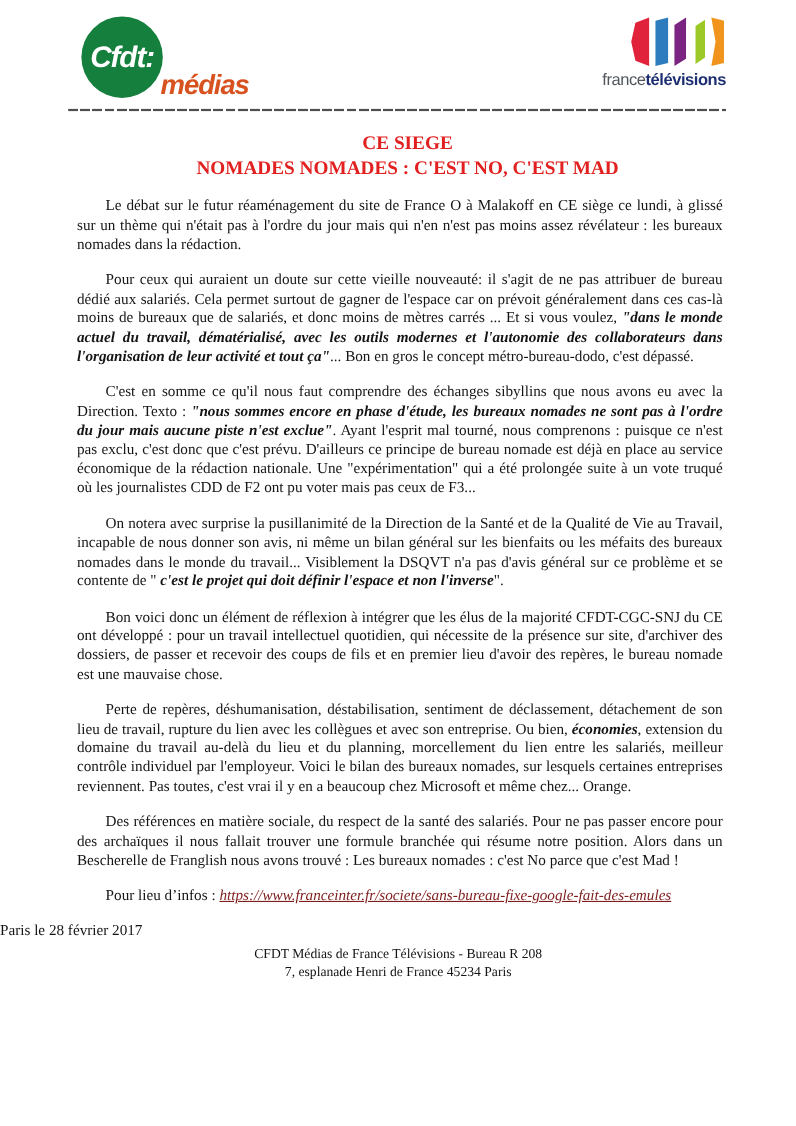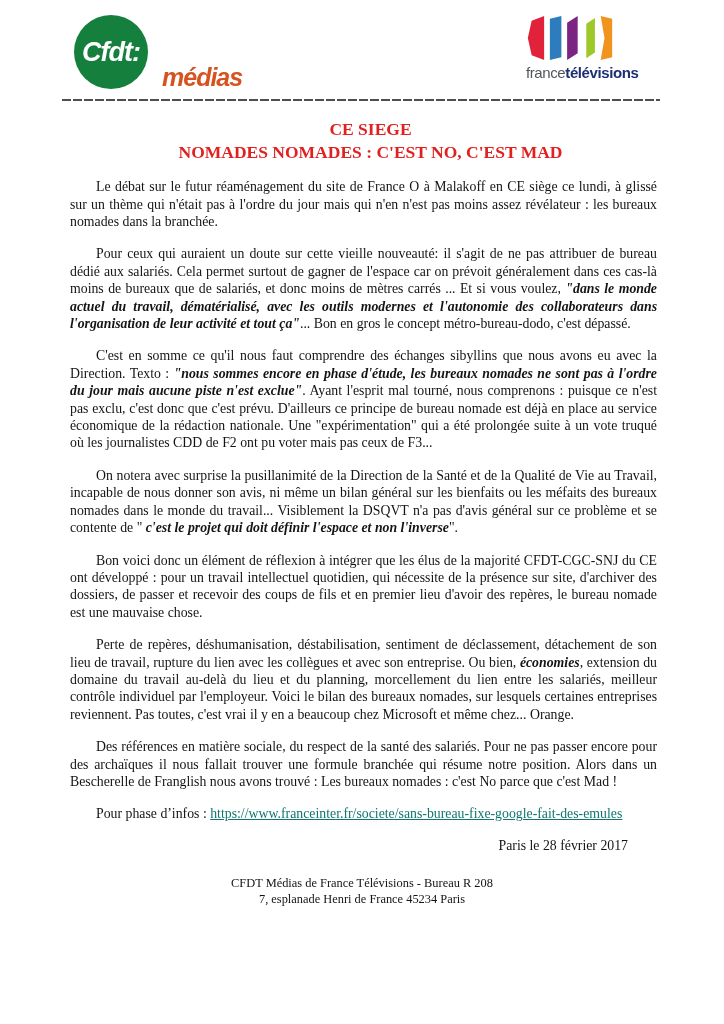--- a/index.html
+++ b/index.html
@@ -27,28 +27,28 @@
     position: absolute; left: 8px; top: 2px;
     width: 74px; height: 74px; border-radius: 50%;
     background: #d8521f;
     display: flex; align-items: center; justify-content: center;
     font-family: "Liberation Sans", sans-serif;
     font-weight: bold; font-style: italic;
     font-size: 27px; color: #ffffff;
     letter-spacing: -1px;
   }
   .cfdt-medias {
-    position: absolute; left: 96px; top: 50px;
+    position: absolute; left: 80px; top: 50px;
     font-family: "Liberation Sans", sans-serif;
     font-weight: bold; font-style: italic;
     font-size: 25px; color: #d8521f;
     letter-spacing: -1px;
   }
   .ftv-logo {
-    display: flex; flex-direction: column; align-items: flex-start;
+    display: flex; flex-direction: column; align-items: flex-end;
     width: 134px; padding-top: 2px;
   }
   .ftv-bars { width: 88px; height: 46px; }
   .ftv-text {
     margin-top: 3px;
     font-family: "Liberation Sans", sans-serif;
     font-size: 15px; letter-spacing: -0.4px; white-space: nowrap;
   }
   .ftv-text .reg { color: #51565c; font-weight: normal; }
   .ftv-text .bold { color: #1d2f72; font-weight: bold; }
@@ -76,25 +76,25 @@
     text-align: justify;
   }
   .body-text p { margin: 0 0 15px 0; text-indent: 26px; }
   .run-normal { font-weight: normal; font-style: normal; }
   .run-bolditalic { font-weight: bold; font-style: italic; }
   .run-italic { font-style: italic; font-weight: bold; }
   a.run-link { color: #1f1fd0; text-decoration: underline; cursor: pointer; }
   
   .dateline {
     margin: 4px 96px 0 0;
-    text-align: right;
+    text-align: left;
     font-size: 13.8px;
   }
   .footer {
-    margin-top: 21px;
+    margin-top: 5px;
     text-align: center;
     font-size: 12.4px;
     line-height: 16.5px;
   }
 </style>
 </head>
 <body>
 
 <div class="page">
 
@@ -121,28 +121,28 @@
   </div>
 
   <div class="separator"></div>
 
   <div class="doc-title" style="color: rgb(225, 32, 31);">
     <div>CE SIEGE</div>
     <div>NOMADES NOMADES : C'EST NO, C'EST MAD</div>
   </div>
 
   <div class="body-text">
-      <p><span class="run-normal">Le débat sur le futur réaménagement du site de France O à Malakoff en CE siège ce lundi, à glissé sur un thème qui n'était pas à l'ordre du jour mais qui n'en n'est pas moins assez révélateur : les bureaux nomades dans la branchée.</span></p>
+      <p><span class="run-normal">Le débat sur le futur réaménagement du site de France O à Malakoff en CE siège ce lundi, à glissé sur un thème qui n'était pas à l'ordre du jour mais qui n'en n'est pas moins assez révélateur : les bureaux nomades dans la rédaction.</span></p>
       <p><span class="run-normal">Pour ceux qui auraient un doute sur cette vieille nouveauté: il s'agit de ne pas attribuer de bureau dédié aux salariés. Cela permet surtout de gagner de l'espace car on prévoit généralement dans ces cas-là moins de bureaux que de salariés, et donc moins de mètres carrés ... Et si vous voulez, </span><span class="run-bolditalic">"dans le monde actuel du travail, dématérialisé, avec les outils modernes et l'autonomie des collaborateurs dans l'organisation de leur activité et tout ça"</span><span class="run-normal">... Bon en gros le concept métro-bureau-dodo, c'est dépassé.</span></p>
       <p><span class="run-normal">C'est en somme ce qu'il nous faut comprendre des échanges sibyllins que nous avons eu avec la Direction. Texto : </span><span class="run-bolditalic">"nous sommes encore en phase d'étude, les bureaux nomades ne sont pas à l'ordre du jour mais aucune piste n'est exclue"</span><span class="run-normal">. Ayant l'esprit mal tourné, nous comprenons : puisque ce n'est pas exclu, c'est donc que c'est prévu. D'ailleurs ce principe de bureau nomade est déjà en place au service économique de la rédaction nationale. Une "expérimentation" qui a été prolongée suite à un vote truqué où les journalistes CDD de F2 ont pu voter mais pas ceux de F3...</span></p>
       <p><span class="run-normal">On notera avec surprise la pusillanimité de la Direction de la Santé et de la Qualité de Vie au Travail, incapable de nous donner son avis, ni même un bilan général sur les bienfaits ou les méfaits des bureaux nomades dans le monde du travail... Visiblement la DSQVT n'a pas d'avis général sur ce problème et se contente de " </span><span class="run-bolditalic">c'est le projet qui doit définir l'espace et non l'inverse</span><span class="run-normal">".</span></p>
       <p><span class="run-normal">Bon voici donc un élément de réflexion à intégrer que les élus de la majorité CFDT-CGC-SNJ du CE ont développé : pour un travail intellectuel quotidien, qui nécessite de la présence sur site, d'archiver des dossiers, de passer et recevoir des coups de fils et en premier lieu d'avoir des repères, le bureau nomade est une mauvaise chose.</span></p>
       <p><span class="run-normal">Perte de repères, déshumanisation, déstabilisation, sentiment de déclassement, détachement de son lieu de travail, rupture du lien avec les collègues et avec son entreprise. Ou bien, </span><span class="run-italic">économies</span><span class="run-normal">, extension du domaine du travail au-delà du lieu et du planning, morcellement du lien entre les salariés, meilleur contrôle individuel par l'employeur. Voici le bilan des bureaux nomades, sur lesquels certaines entreprises reviennent. Pas toutes, c'est vrai il y en a beaucoup chez Microsoft et même chez... Orange.</span></p>
       <p><span class="run-normal">Des références en matière sociale, du respect de la santé des salariés. Pour ne pas passer encore pour des archaïques il nous fallait trouver une formule branchée qui résume notre position. Alors dans un Bescherelle de Franglish nous avons trouvé : Les bureaux nomades : c'est No parce que c'est Mad !</span></p>
-      <p><span class="run-normal">Pour phase d’infos : </span><a class="run-link" href="#" style="color: #0f766e;">https://www.franceinter.fr/societe/sans-bureau-fixe-google-fait-des-emules</a></p>
+      <p><span class="run-normal">Pour lieu d’infos : </span><a class="run-link" href="#" style="color: #7f1d1d; font-style: italic;">https://www.franceinter.fr/societe/sans-bureau-fixe-google-fait-des-emules</a></p>
     </div>
 
   <div class="dateline">Paris le 28 février 2017</div>
 
   <div class="footer">
     <div>CFDT Médias de France Télévisions - Bureau R 208</div>
     <div>7, esplanade Henri de France 45234 Paris</div>
   </div>
 
 </div>

